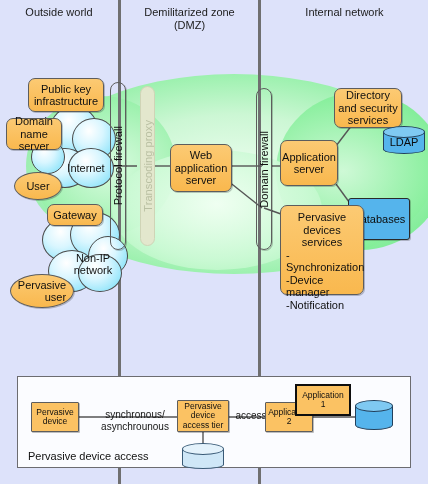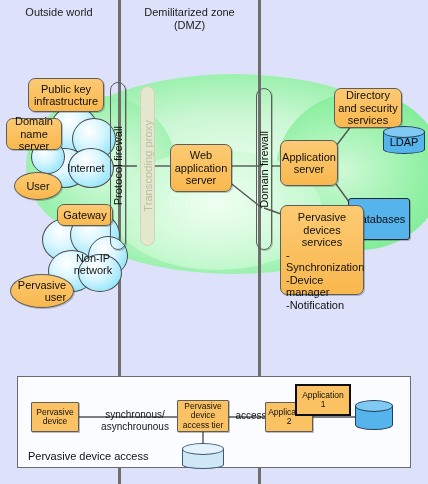--- a/index.html
+++ b/index.html
@@ -102,20 +102,23 @@
 
   <div class="zone-head" style="left:0;width:118px;">
     <span>Outside world</span>
   </div>
   <div class="zone-head" style="left:121px;width:137px;">
     <div>
       <div>Demilitarized zone</div>
       <div>(DMZ)</div>
     </div>
   </div>
+  <div class="zone-head" style="left:261px;width:167px;">
+    <span>Internal network</span>
+  </div>
 
   <div class="divider" style="left:118px;height:484px;"></div>
   <div class="divider" style="left:258px;height:484px;"></div>
 
   <svg class="conn">
     <g stroke="#555" stroke-width="1.4" fill="none">
 
       <line x1="86" y1="112" x2="86" y2="134"></line>
 
       <line x1="95" y1="166" x2="137" y2="166"></line>
@@ -169,21 +172,21 @@
       <div>Domain</div>
       <div>name</div>
       <div>server</div>
     </div>
   </div>
 
   <div class="node orange-grad ellipse" style="left:14px;top:172px;width:48px;height:28px;">
     <span>User</span>
   </div>
 
-  <div class="node orange-grad" style="left:57px;top:204px;width:56px;height:22px;">
+  <div class="node orange-grad" style="left:47px;top:204px;width:56px;height:22px;">
     <span>Gateway</span>
   </div>
 
   <div class="node orange-grad ellipse" style="left:10px;top:274px;width:64px;height:34px;">
     <div>
       <div>Pervasive</div>
       <div>user</div>
     </div>
   </div>
 

